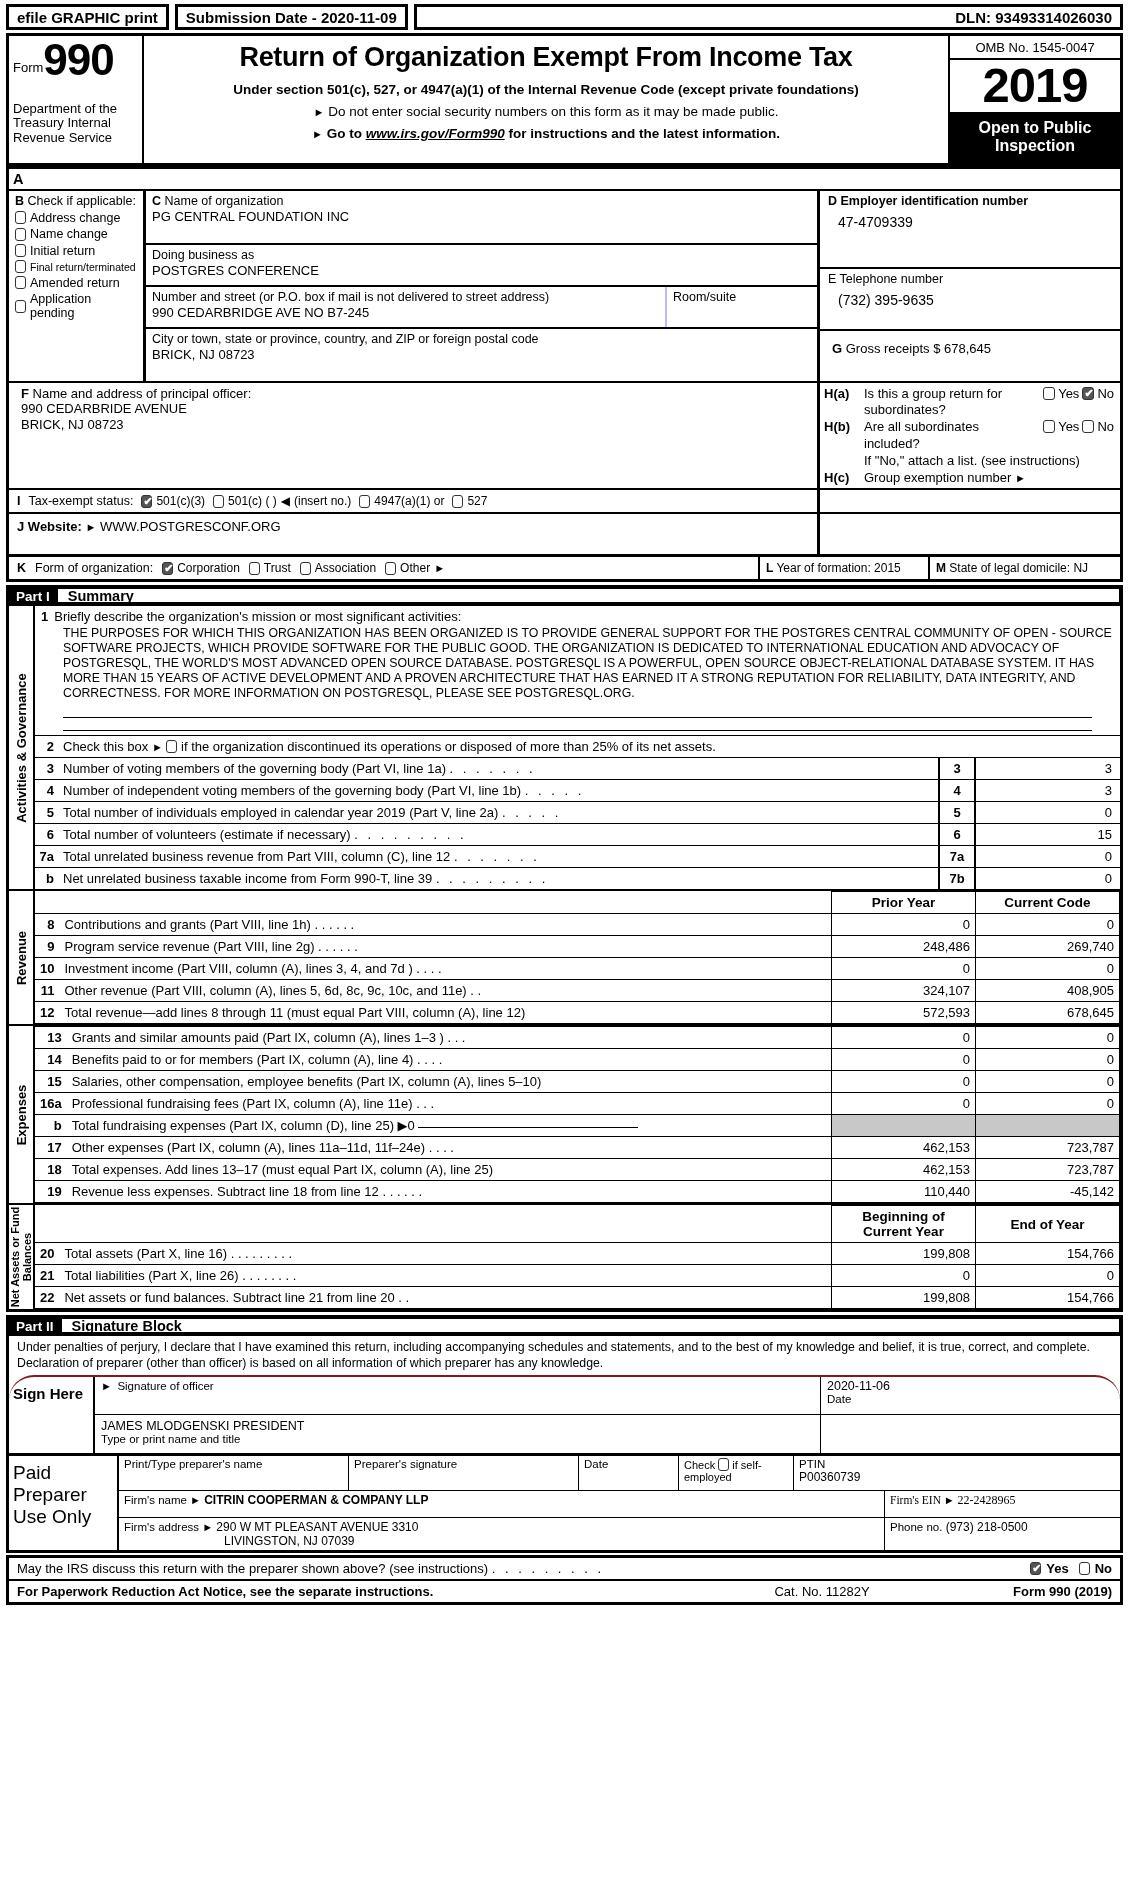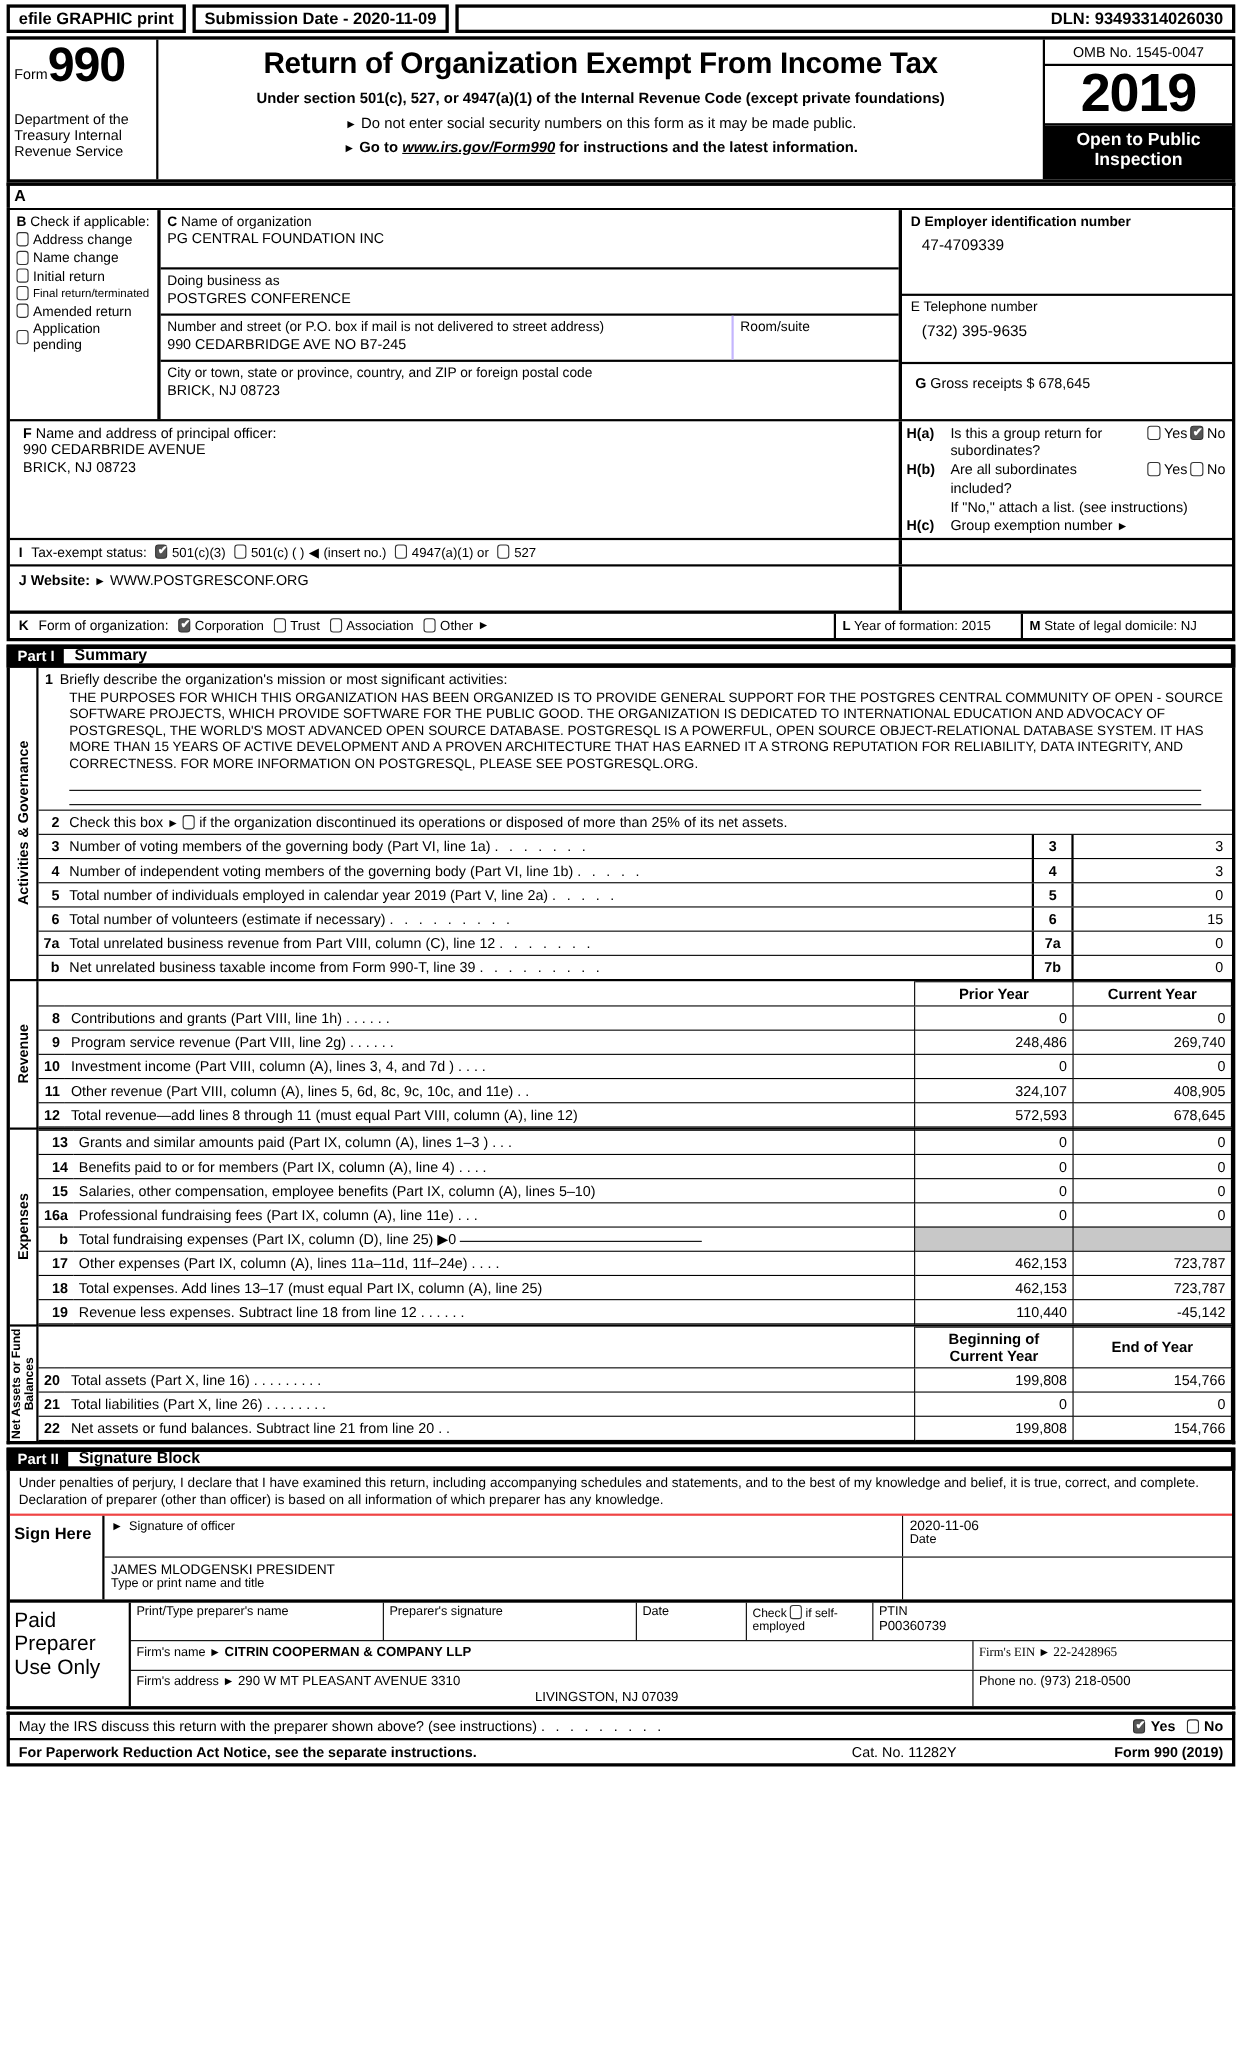--- a/index.html
+++ b/index.html
@@ -151,21 +151,21 @@
   .mtbl th { text-align:center; font-weight:bold; font-size:13.5px; }
   .mtbl td.lbl { border-left:none; }
   .mtbl td.num { text-align:right; width:144px; }
   .mtbl td.nn { width:24px; text-align:right; font-weight:bold; border-right:none; border-left:none; }
   .grayc { background:#c8c8c8; }
 
   
   .p2 { margin:0 6px; border-left:3px solid #000; border-right:3px solid #000;
         border-bottom:3px solid #000; font-size:12.5px; }
   .p2 .decl { padding:4px 8px 4px 8px; line-height:1.25; font-size:12.3px; }
-  .signrow { display:flex; border-top:2px solid #ef4444; }
+  .signrow { display:flex; border-top:2px solid #7f1d1d;border-radius:25px; }
   .signleft { width:86px; border-right:2px solid #000; padding:8px 4px; font-weight:bold;
               font-size:15px; line-height:1.2; }
   .signright { flex:1; }
   .sr { display:flex; border-bottom:1.5px solid #000; min-height:38px; }
   .sr:last-child { border-bottom:none; }
   .sr .sigcell { flex:1; padding:2px 6px; position:relative; }
   .sr .datecell { width:300px; border-left:1.5px solid #000; padding:2px 6px; }
   .sr .sublabel { font-size:11.5px; }
   .sr .sigval { font-size:12.5px; padding-top:14px; }
 
@@ -531,21 +531,21 @@
         <div class="sidetab" style="border-bottom:2px solid #000;">
           <span>Revenue</span>
         </div>
         <div class="p1body" style="border-bottom:2px solid #000;">
           <table class="mtbl">
             <tbody>
                 <tr>
               <td class="nn" style="border-top:none;border-bottom:none;"></td>
               <td class="lbl" style="border-top:none;border-bottom:none;border-left:none;"></td>
               <th>Prior Year</th>
-              <th>Current Year</th>
+              <th>Current Code</th>
             </tr>
             <tr>
               <td class="nn">8</td>
               <td class="lbl">
                 <span>Contributions and grants (Part VIII, line 1h)</span>
                 <span class="dots"> . . . . . .</span>
               </td>
               <td class="num">0</td>
               <td class="num">0</td>
             </tr>
@@ -784,21 +784,21 @@
             <span class="pval">22-2428965</span>
           </div>
         </div>
         <div class="pr">
           <div class="pcell pfirm">
             <div>
               <span>Firm's address</span>
               <span class="tri">►</span>
               <span class="pval">290 W MT PLEASANT AVENUE 3310</span>
             </div>
-            <div class="pval" style="padding-left:100px;text-align:center;">LIVINGSTON, NJ  07039</div>
+            <div class="pval" style="padding-left:100px;">LIVINGSTON, NJ  07039</div>
           </div>
           <div class="pcell pphone">
             <span>Phone no.</span>
             <span class="pval">(973) 218-0500</span>
           </div>
         </div>
       </div>
     </div>
   </div>
 

